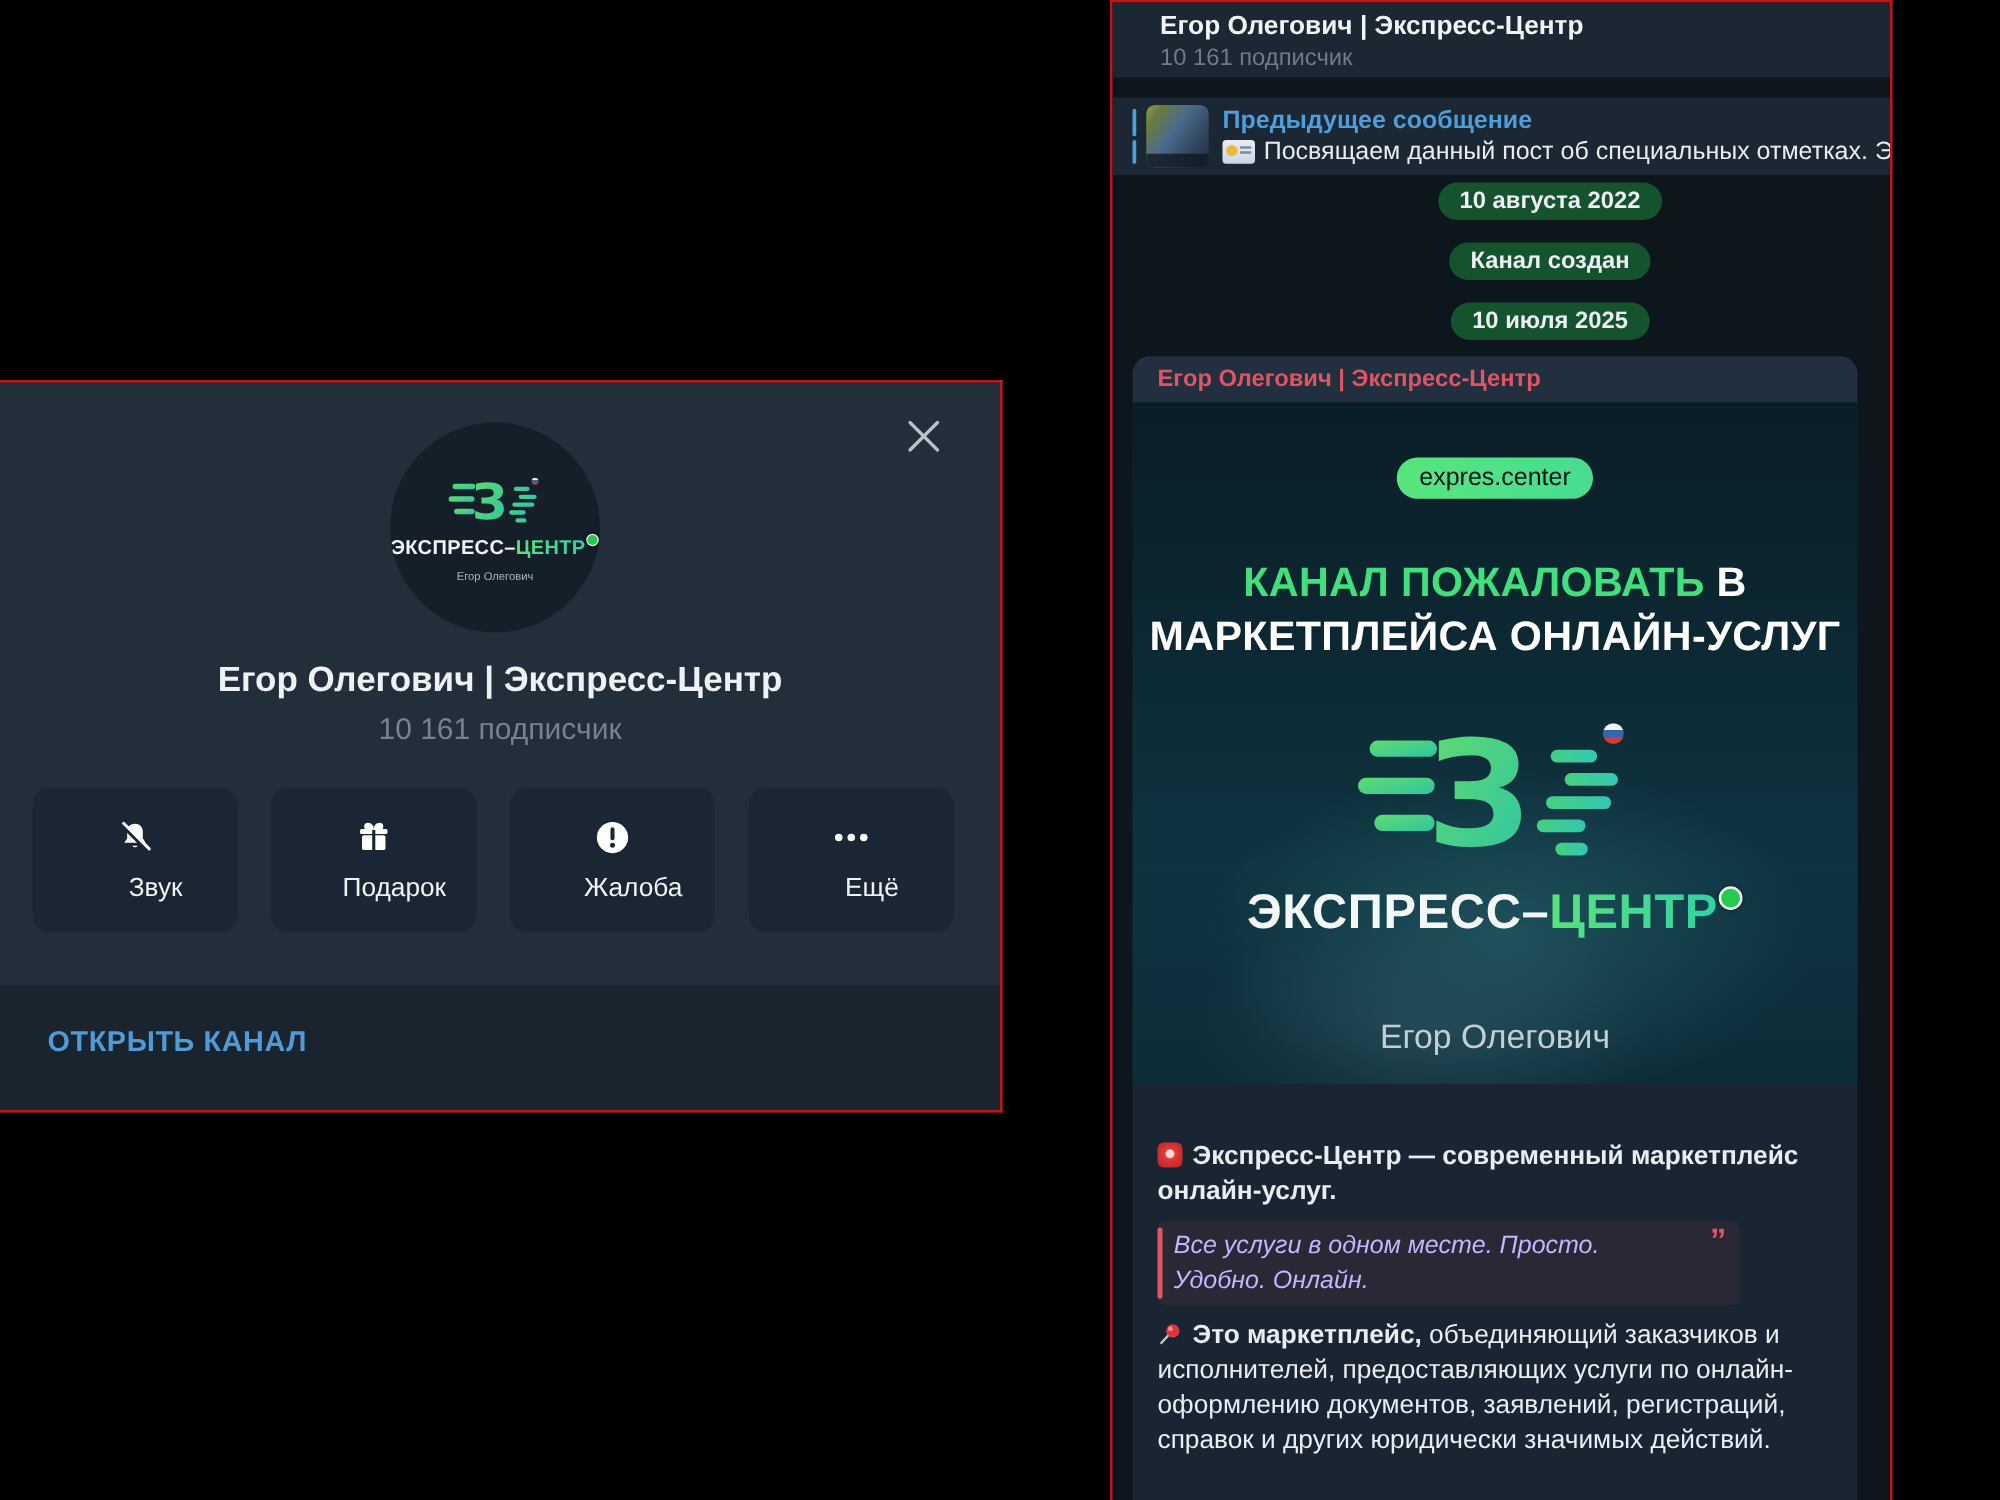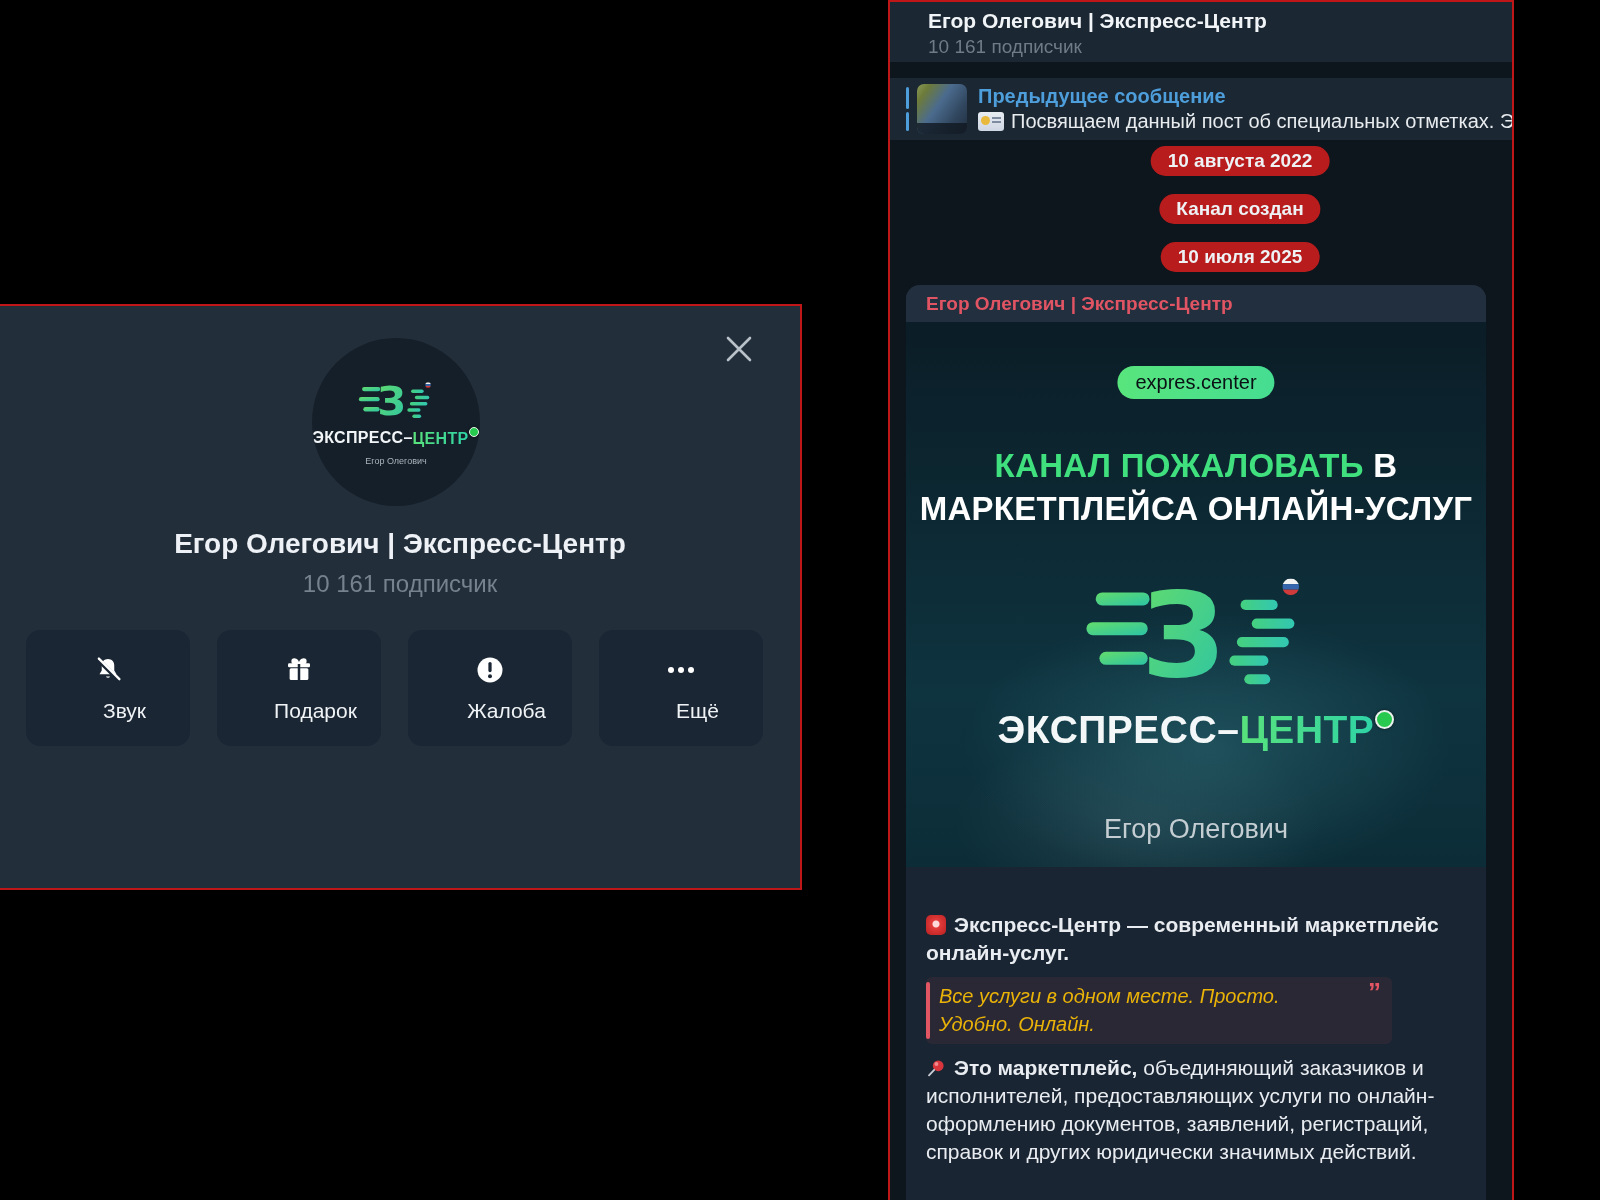--- a/index.html
+++ b/index.html
@@ -45,21 +45,21 @@
   .pin-thumb{position:absolute;left:27px;top:6px;width:50px;height:50px;border-radius:7px;overflow:hidden;
     background:linear-gradient(125deg,#8a9a55 0%,#6d7b3a 16%,#4b6b8e 42%,#31475f 72%,#202e3f 100%);}
   .pin-thumb:after{content:"";position:absolute;left:0;right:0;bottom:0;height:11px;background:#101820cc;}
   .pin-title{position:absolute;left:88px;top:7px;color:#4d9edb;font-size:20px;font-weight:bold;white-space:nowrap;}
   .pin-line{position:absolute;left:88px;top:32px;color:#e8ecef;font-size:20px;white-space:nowrap;display:flex;align-items:center;gap:7px;}
   .idcard-icon{display:inline-block;width:26px;height:19px;border-radius:3px;flex:0 0 auto;
     background:linear-gradient(180deg,#e8ecf2,#cfd6e4);position:relative;}
   .idcard-icon:before{content:"";position:absolute;left:3px;top:4px;width:9px;height:9px;border-radius:50%;background:#e8b93c;}
   .idcard-icon:after{content:"";position:absolute;right:3px;top:5px;width:9px;height:2px;background:#7d8aa0;
     box-shadow:0 4px 0 #7d8aa0;}
-  .chip{position:absolute;left:350px;transform:translateX(-50%);background:#b91c1c;border-radius:16px;
+  .chip{position:absolute;left:350px;transform:translateX(-50%);background:#14532d;border-radius:16px;
     padding:4px 17px;color:#eef2f5;font-size:19px;font-weight:bold;white-space:nowrap;}
   .chip.c1{top:144px;} .chip.c2{top:192px;} .chip.c3{top:240px;}
 
   
   .bubble{position:absolute;left:16px;top:283px;width:580px;height:915px;background:#1a2533;
     border-radius:14px 14px 0 0;overflow:hidden;}
   .b-head{height:37px;background:#222f3e;line-height:37px;padding:0 20px;
     color:#e05463;font-size:19px;font-weight:bold;cursor:pointer;}
   .poster{position:relative;height:545px;cursor:pointer;
     background:
@@ -83,21 +83,21 @@
   .b-text{padding:12px 20px 0 20px;color:#e9edf1;font-size:21px;line-height:28px;}
   .b-text .p1{font-weight:bold;}
   .b-text .p2{margin-top:32px;font-weight:bold;}
   .heart{color:#f27fb2;font-family:"DejaVu Sans",sans-serif;font-size:22px;margin-left:6px;}
   .siren-icon{display:inline-block;width:20px;height:20px;border-radius:5px;vertical-align:-3px;margin-right:8px;
     background:radial-gradient(circle at 50% 45%,#ffd9d9 0 3px,#e33b3b 4px,#b81f1f 100%);}
   .pin-icon{display:inline-block;width:20px;height:20px;vertical-align:-3px;margin-right:8px;}
   .quote{position:relative;margin-top:10px;width:466px;background:rgba(222,80,94,0.09);
     border-radius:6px;padding:5px 38px 6px 13px;box-sizing:border-box;}
   .quote:before{content:"";position:absolute;left:0;top:5px;bottom:5px;width:4px;border-radius:3px;background:#e25563;}
-  .quote-text{font-style:italic;font-size:20px;color:#eab308;}
+  .quote-text{font-style:italic;font-size:20px;color:#c4b5fd;}
   .quote-mark{position:absolute;right:11px;top:1px;color:#e25563;font-size:26px;font-weight:bold;font-style:normal;}
   .p3{margin-top:10px;}
   .p3 .b{font-weight:bold;}
 </style>
 </head>
 <body>
 
 <svg width="0" height="0" style="position:absolute">
   <defs>
     <linearGradient id="lg" x1="0" y1="0" x2="1" y2="1">
@@ -191,20 +191,23 @@
           <svg width="34" height="30" viewBox="0 0 34 24" fill="#fff">
             <circle cx="7" cy="12" r="3"></circle>
               <circle cx="17" cy="12" r="3"></circle>
               <circle cx="27" cy="12" r="3"></circle>
           </svg>
         </span>
         <span class="lbl">Ещё</span>
       </div>
     </div>
 
+    <div class="lp-bottom">
+      <span class="open-channel">ОТКРЫТЬ КАНАЛ</span>
+    </div>
   </section>
 
   <section class="right-panel">
 
     <div class="rp-header">
       <div class="rp-title">Егор Олегович | Экспресс-Центр</div>
       <div class="rp-subs">10 161 подписчик</div>
     </div>
 
     <div class="rp-pinned">

